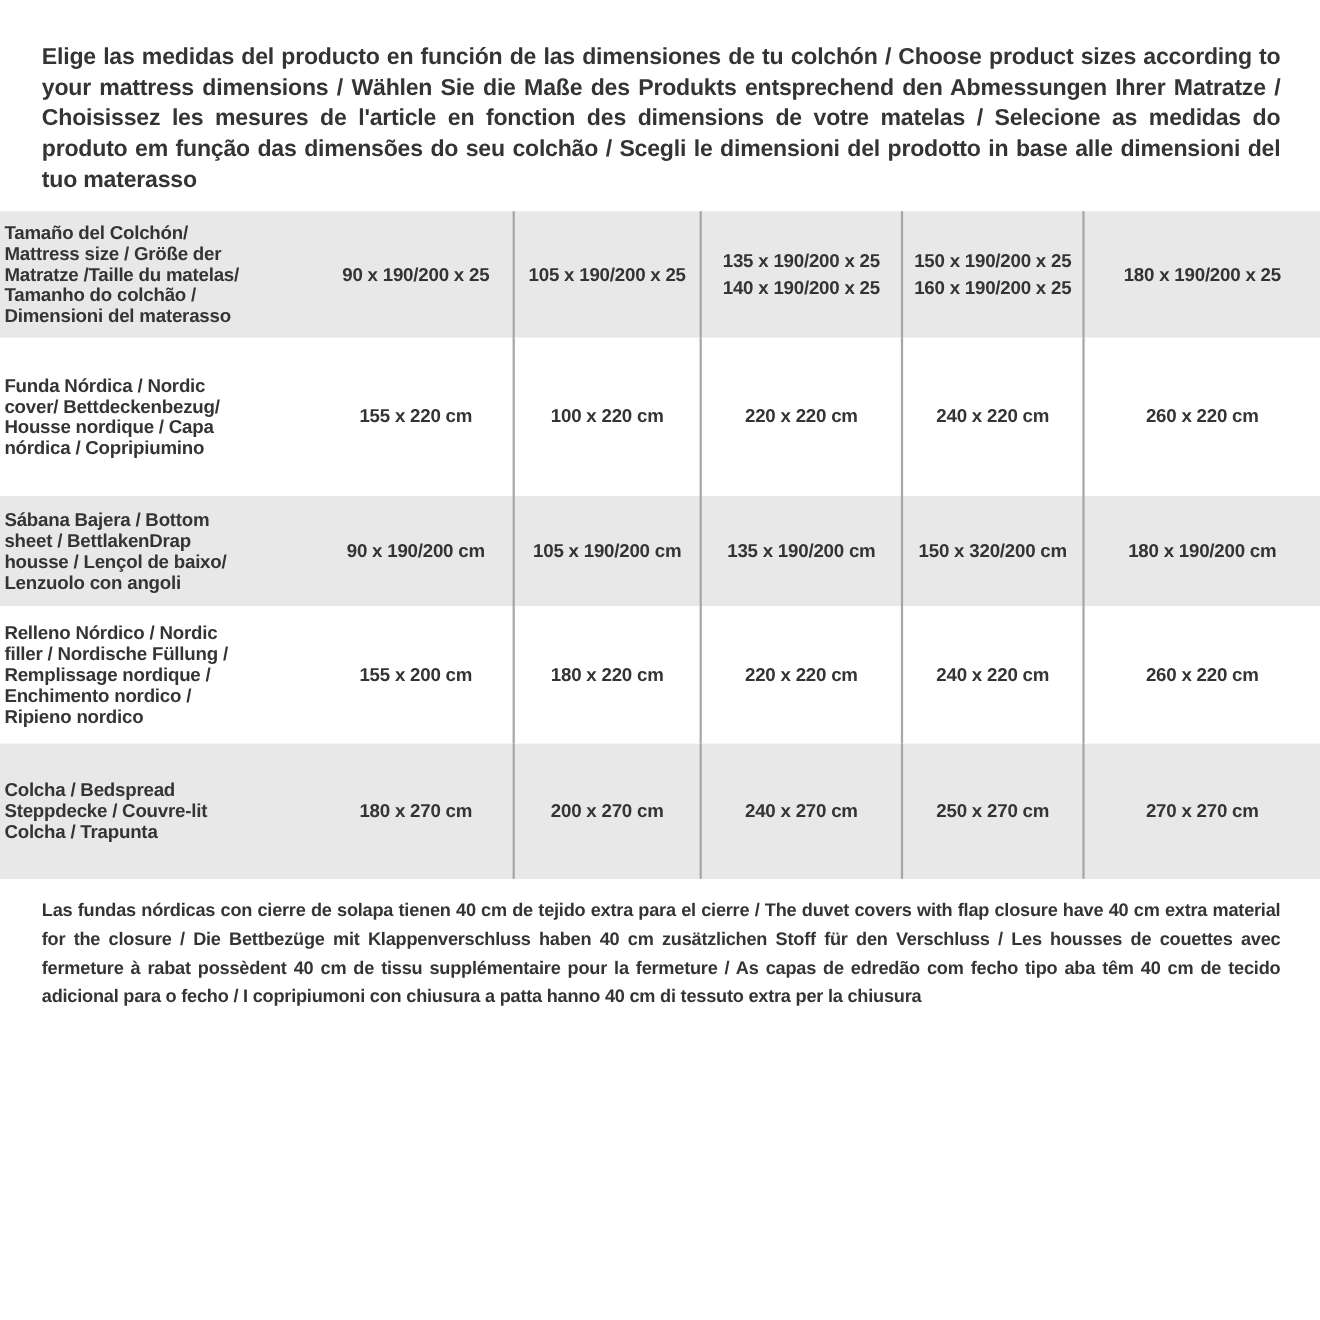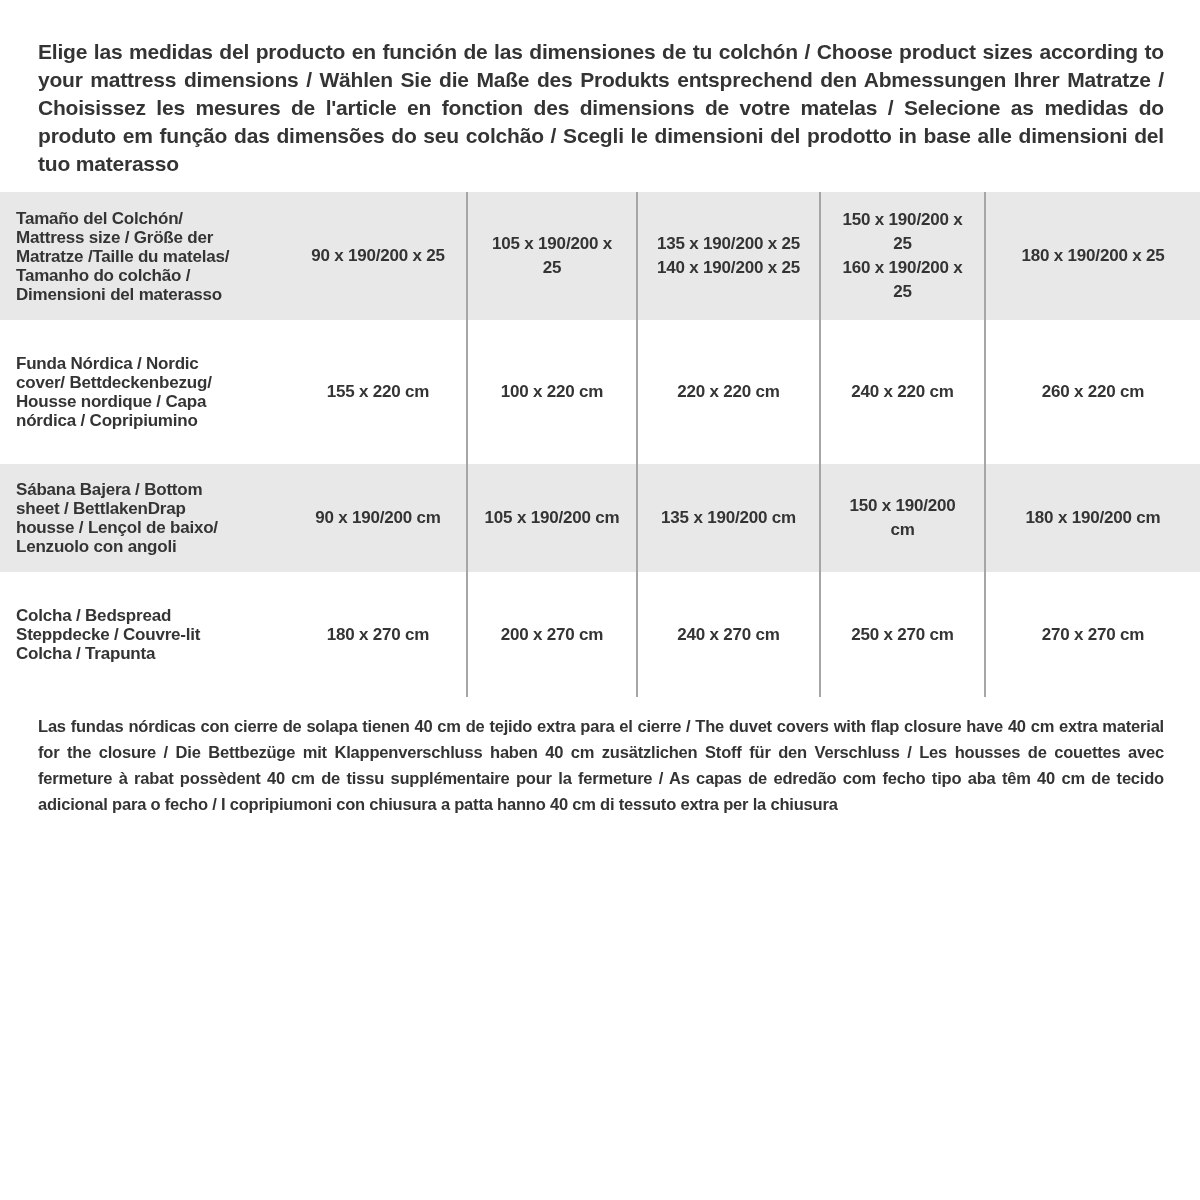--- a/index.html
+++ b/index.html
@@ -35,21 +35,21 @@
     table-layout: fixed;
     width: 1200px;
     margin-top: 14px;
   }
   table.size-table td {
     font-weight: bold;
     font-size: 17px;
     letter-spacing: -0.2px;
     vertical-align: middle;
     white-space: pre-line;
-    padding: 16px;
+    padding: 4px;
     margin-left: 36px;
   }
   td.label {
     text-align: left;
     padding-left: 38px;
     padding-right: 6px;
     font-size: 16.5px;
     line-height: 19px;
   }
   td.val {
@@ -112,22 +112,34 @@
       <td class="val">260 x 220 cm</td>
     </tr>
     <tr class="band-row">
       <td class="label">Sábana Bajera / Bottom
 sheet / BettlakenDrap
 housse / Lençol de baixo/
 Lenzuolo con angoli</td>
       <td class="val sep">90 x 190/200 cm</td>
       <td class="val sep">105 x 190/200 cm</td>
       <td class="val sep">135 x 190/200 cm</td>
-      <td class="val sep">150 x 190/200 cm</td>
+      <td class="val sep">150 x 320/200 cm</td>
       <td class="val">180 x 190/200 cm</td>
+    </tr>
+    <tr class="band-row">
+      <td class="label">Relleno Nórdico / Nordic
+filler / Nordische Füllung /
+Remplissage nordique /
+Enchimento nordico /
+Ripieno nordico</td>
+      <td class="val sep">155 x 200 cm</td>
+      <td class="val sep">180 x 220 cm</td>
+      <td class="val sep">220 x 220 cm</td>
+      <td class="val sep">240 x 220 cm</td>
+      <td class="val">260 x 220 cm</td>
     </tr>
     <tr class="band-row">
       <td class="label">Colcha / Bedspread
 Steppdecke / Couvre-lit
 Colcha / Trapunta</td>
       <td class="val sep">180 x 270 cm</td>
       <td class="val sep">200 x 270 cm</td>
       <td class="val sep">240 x 270 cm</td>
       <td class="val sep">250 x 270 cm</td>
       <td class="val">270 x 270 cm</td>

